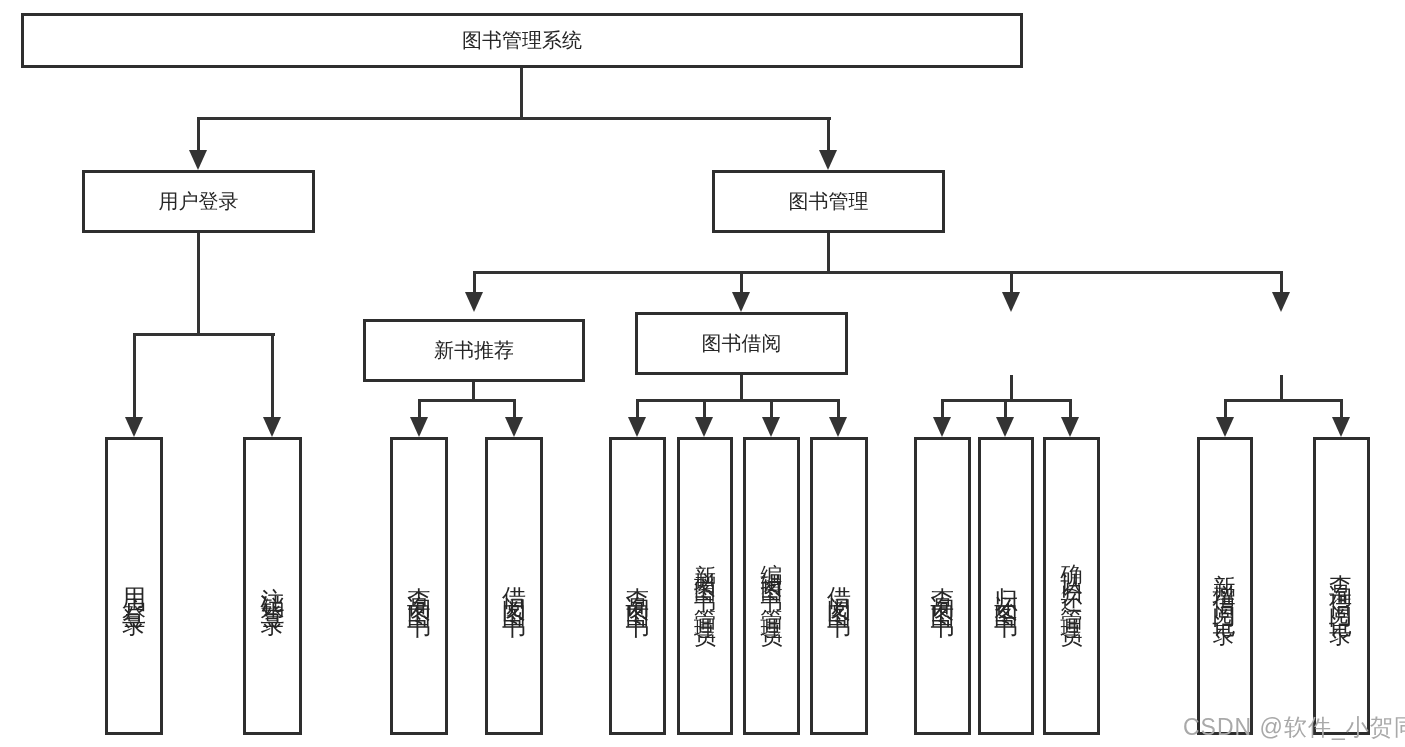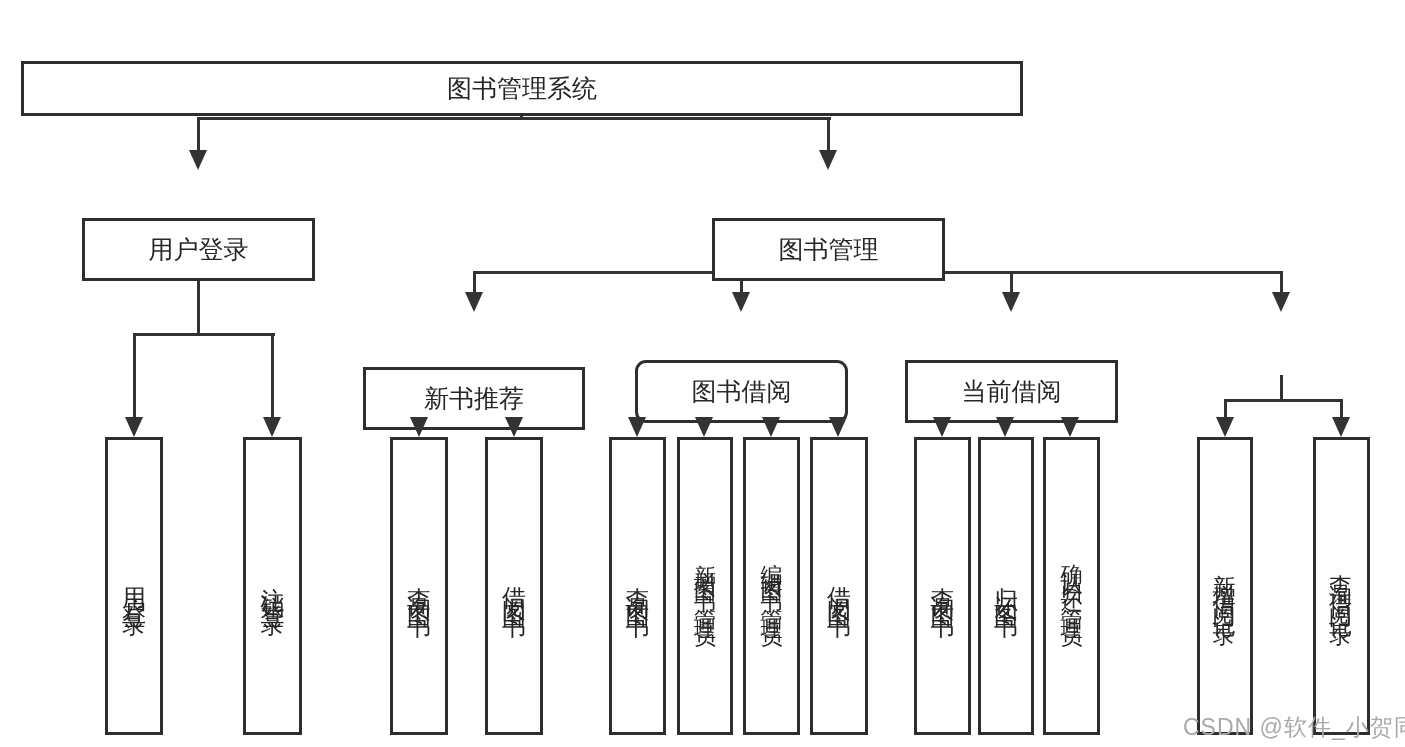--- a/index.html
+++ b/index.html
@@ -10,23 +10,22 @@
     font-family:"Liberation Sans","DejaVu Sans",sans-serif;
     overflow:hidden;
   }
   .box{
     position:absolute;
     box-sizing:border-box;
     border:3px solid #2e2e2e;
     background:#ffffff;
     display:flex;align-items:center;justify-content:center;
     color:#262626;
-    font-size:25px;
+    font-size:20px;
     z-index:2;
-    margin-top:48px;
   }
   .vbox{
     position:absolute;
     box-sizing:border-box;
     border:3px solid #2e2e2e;
     background:#ffffff;
     display:flex;align-items:center;justify-content:center;
     color:#262626;
     z-index:2;
   }
@@ -95,25 +94,22 @@
   <div class="vl" style="left:740px;top:271px;height:24px;"></div>
   <div class="ah" style="left:732px;top:292px;"></div>
   <div class="vl" style="left:1010px;top:271px;height:24px;"></div>
   <div class="ah" style="left:1002px;top:292px;"></div>
   <div class="vl" style="left:1280px;top:271px;height:24px;"></div>
   <div class="ah" style="left:1272px;top:292px;"></div>
 
   <div class="box" style="left:363px;top:319px;width:222px;height:63px;">
     <span>新书推荐</span>
   </div>
-  <div class="box" style="left:635px;top:312px;width:213px;height:63px;border-radius:11px;">
+  <div class="box" style="left:635px;top:312px;width:213px;height:63px;">
     <span>图书借阅</span>
-  </div>
-  <div class="box" style="left:905px;top:312px;width:213px;height:63px;">
-    <span>当前借阅</span>
   </div>
 
   <div class="vl" style="left:472px;top:375px;height:27px;"></div>
   <div class="hl" style="left:418px;top:399px;width:98px;"></div>
   <div class="vl" style="left:418px;top:399px;height:22px;"></div>
   <div class="ah" style="left:410px;top:417px;"></div>
   <div class="vl" style="left:513px;top:399px;height:22px;"></div>
   <div class="ah" style="left:505px;top:417px;"></div>
 
   <div class="vl" style="left:740px;top:375px;height:27px;"></div>

